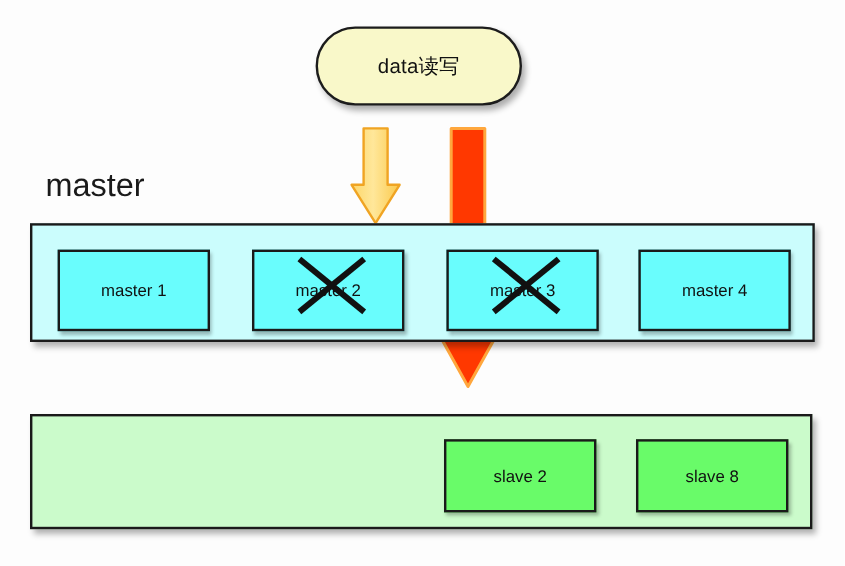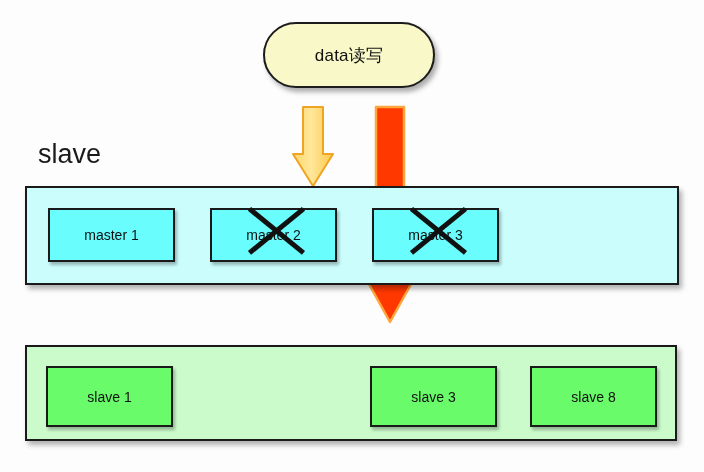--- a/index.html
+++ b/index.html
@@ -97,21 +97,21 @@
   .node-label {
     font-size: 14px;
     color: #111111;
     white-space: nowrap;
     position: relative;
     z-index: 1;
   }
   .master-node {
     top: 20px;
     width: 127px;
-    height: 54px;
+    height: 68px;
     background: #69fdfd;
   }
   .slave-node {
     top: 19px;
     width: 127px;
     height: 61px;
     background: #69fb69;
   }
   .cross {
     position: absolute;
@@ -141,21 +141,21 @@
         <stop offset="100%" stop-color="#fbc94b"></stop>
       </linearGradient>
     </defs>
     <polygon points="11,1 31,1 31,48 41,48 21,80 1,48 11,48" fill="url(#ygrad)" stroke="#f0a423" stroke-width="2" stroke-linejoin="round"></polygon>
   </svg>
 
   <svg id="red-arrow" class="arrow-svg" width="54" height="220" viewBox="0 0 54 220">
     <polygon points="13,2 41,2 41,172 52,172 27,217 2,172 13,172" fill="#ff3800" stroke="#ffa73d" stroke-width="2.5" stroke-linejoin="round"></polygon>
   </svg>
 
-  <div id="master-label" class="group-label">slave</div>
+  <div id="master-label" class="group-label">master</div>
 
   <div id="master-band" class="band">
     <div class="node master-node" style="left:21px">
       <span class="node-label">master 1</span>
     </div>
 
     <div class="node master-node" style="left:183px">
       <span class="node-label">master 2</span>
       <svg class="cross" viewBox="0 0 62 52">
         <line x1="4" y1="4" x2="58" y2="48" stroke="#111" stroke-width="5"></line>
@@ -164,28 +164,28 @@
     </div>
 
     <div class="node master-node" style="left:345px">
       <span class="node-label">master 3</span>
       <svg class="cross" viewBox="0 0 62 52">
         <line x1="4" y1="4" x2="58" y2="48" stroke="#111" stroke-width="5"></line>
         <line x1="58" y1="4" x2="4" y2="48" stroke="#111" stroke-width="5"></line>
       </svg>
     </div>
 
+    <div class="node master-node" style="left:505px">
+      <span class="node-label">master 4</span>
+    </div>
   </div>
 
 
   <div id="slave-band" class="band">
-    <div class="node slave-node" style="left:19px">
-      <span class="node-label">slave 1</span>
-    </div>
     <div class="node slave-node" style="left:343px">
-      <span class="node-label">slave 3</span>
+      <span class="node-label">slave 2</span>
     </div>
     <div class="node slave-node" style="left:503px">
       <span class="node-label">slave 8</span>
     </div>
   </div>
 
 </div>
 
 </body></html>

